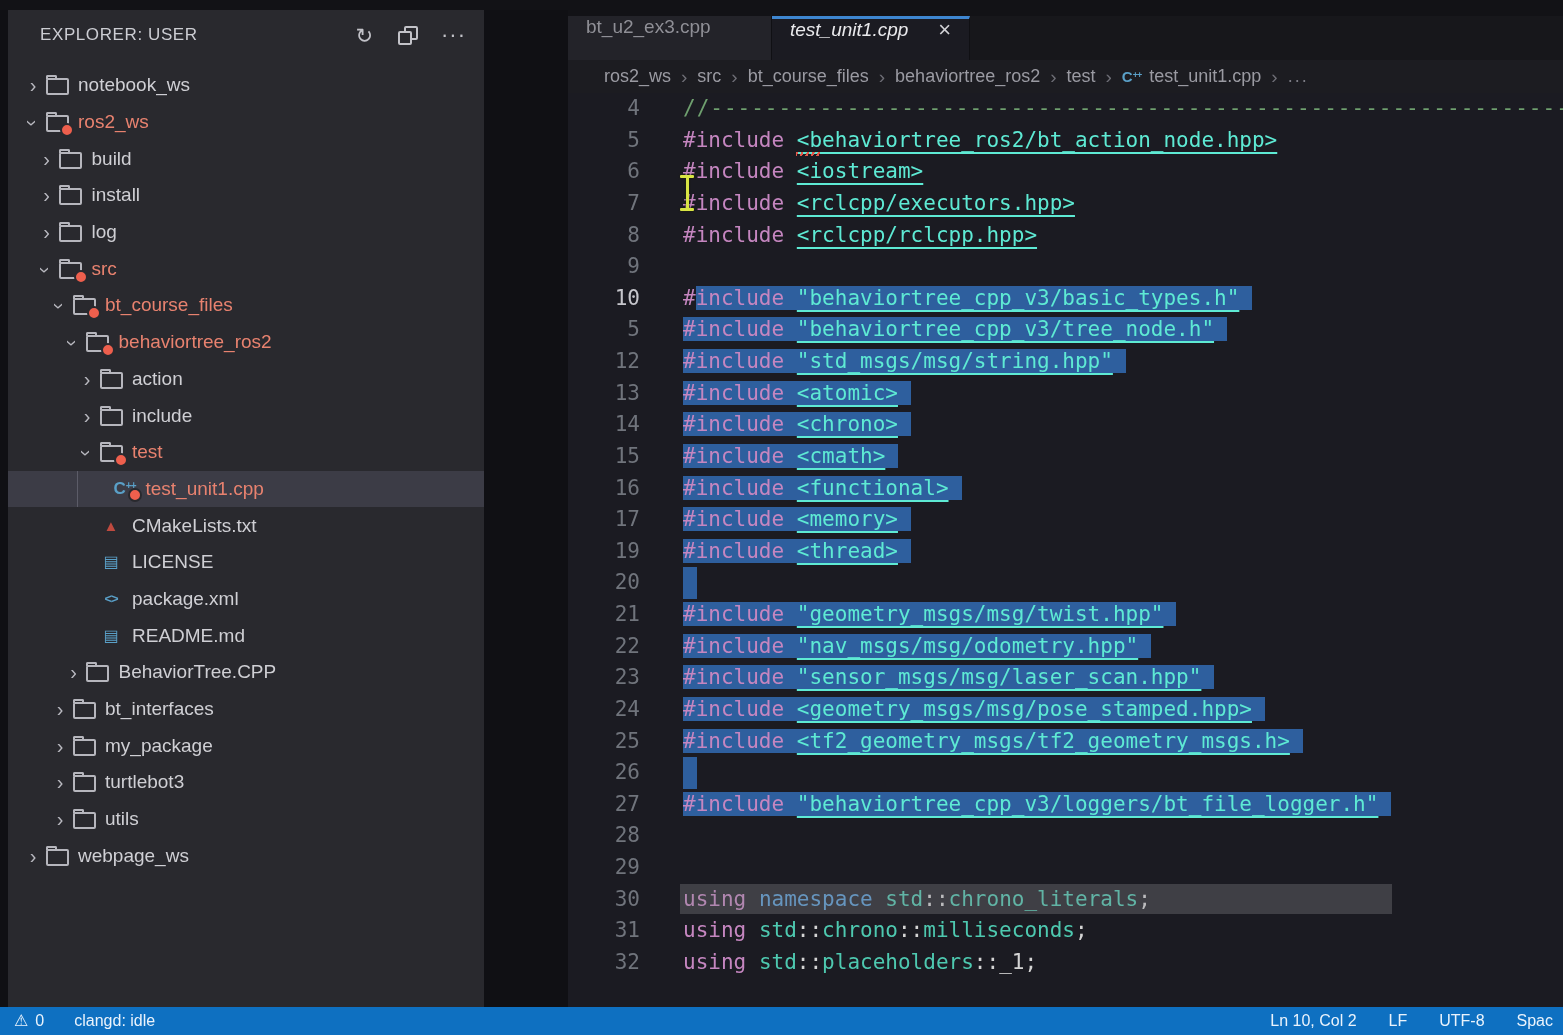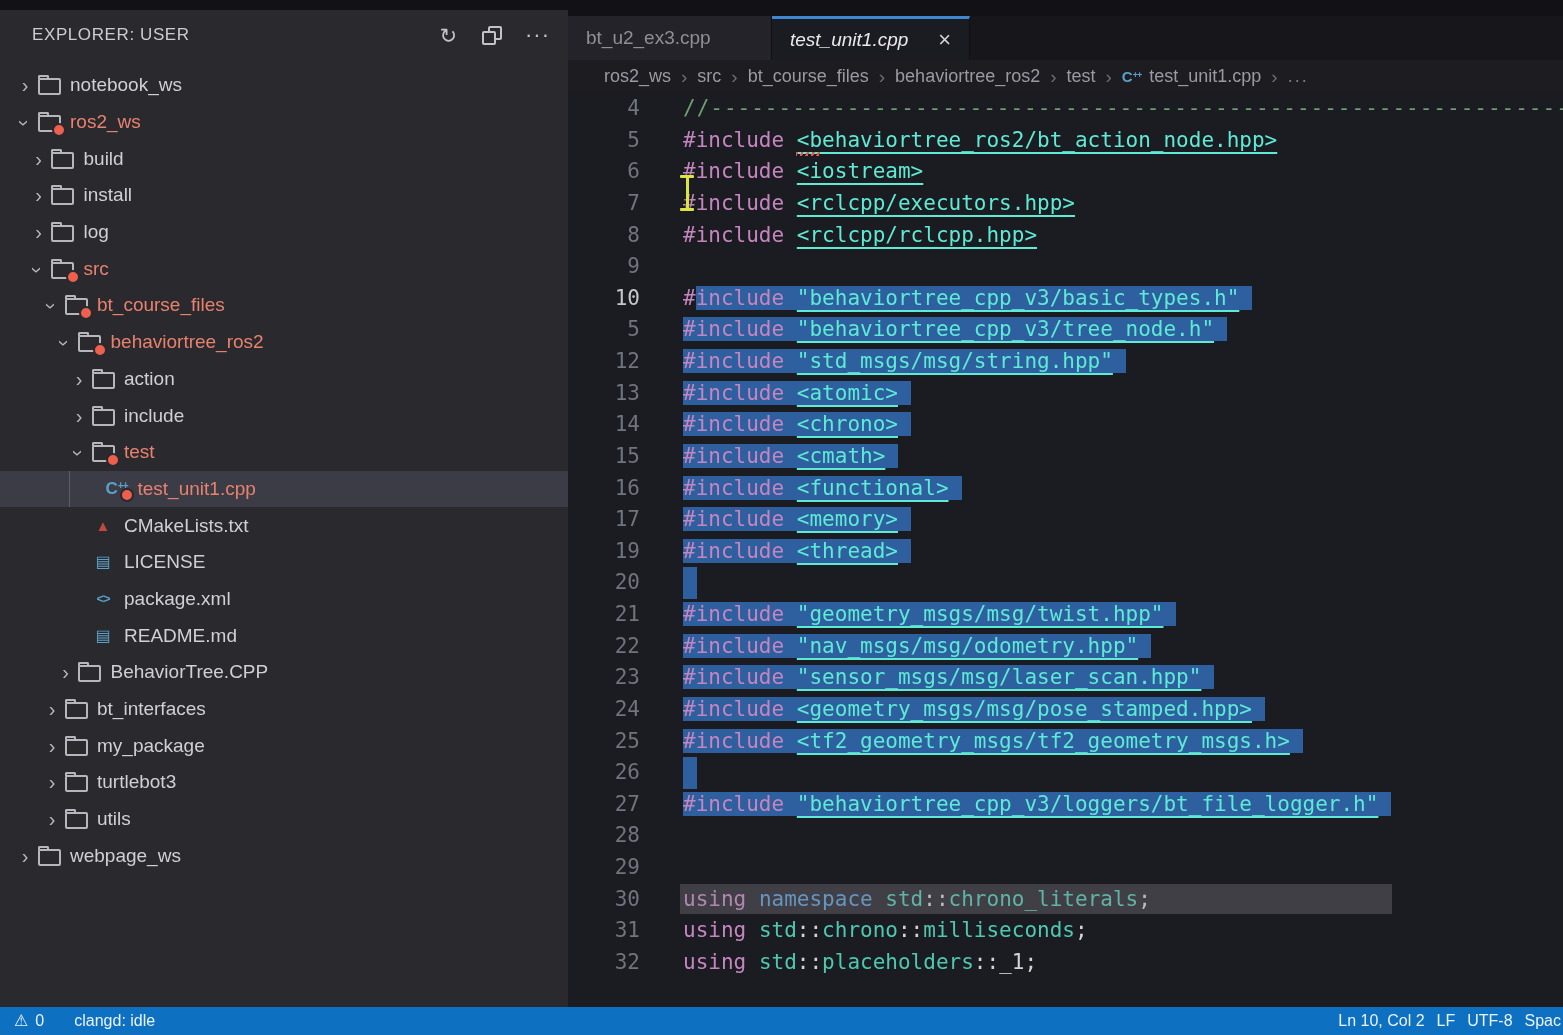--- a/index.html
+++ b/index.html
@@ -4,21 +4,21 @@
 <style>
   html,body{margin:0;padding:0;background:#101014;}
   body{width:1563px;height:1035px;overflow:hidden;position:relative;
        font-family:"Liberation Sans",sans-serif;-webkit-font-smoothing:antialiased;}
   .app{position:absolute;inset:0;}
 
   
   .top-strip{position:absolute;left:0;top:0;width:100%;height:10px;background:#121216;z-index:3;}
 
   
-  .sidebar{position:absolute;left:0;top:10px;width:568px;bottom:28px;background:#29292e;overflow:hidden;}
+  .sidebar{position:absolute;left:8px;top:10px;width:476px;bottom:28px;background:#29292e;overflow:hidden;}
   .explorer-header{height:50px;display:flex;align-items:center;justify-content:space-between;padding:0 18px 0 32px;}
   .explorer-title{font-size:17px;letter-spacing:.6px;color:#cccdd3;}
   .explorer-actions{display:flex;align-items:center;gap:24px;}
   .act{color:#c2c2c8;font-size:21px;line-height:1;cursor:pointer;}
   .ico-collapse{position:relative;width:20px;height:20px;display:inline-block;}
   .ico-collapse::after{content:"";position:absolute;left:7px;top:1px;width:10px;height:10px;border:2px solid #c2c2c8;border-radius:2px;}
   .ico-collapse::before{content:"";position:absolute;left:1px;top:6px;width:10px;height:10px;border:2px solid #c2c2c8;border-radius:2px;background:#29292e;z-index:1;}
   .ico-more{font-size:22px;letter-spacing:1px;color:#c2c2c8;}
 
   
@@ -39,21 +39,21 @@
   .ico-xml{color:#5aa0c8;font-weight:700;font-size:13px;letter-spacing:-1px;}
   .badge{position:absolute;right:-4px;bottom:-5px;width:10px;height:10px;border-radius:50%;
          background:#ee5f4d;border:2px solid #29292e;}
   .tree-label{margin-left:8px;font-size:19px;color:#cfcfd4;}
   .tree-row.err .tree-label{color:#e8826f;}
 
   
   .main{position:absolute;left:568px;top:0;right:0;bottom:28px;background:#1c1c21;display:flex;flex-direction:column;}
   .main-strip{height:16px;background:#121216;}
   .tabbar{height:44px;background:#17171b;display:flex;align-items:stretch;}
-  .tab{display:flex;align-items:center;padding:0 18px;font-size:19px;cursor:pointer;position:relative;border-right:1px solid #101014;}
+  .tab{display:flex;align-items:flex-start;padding:0 18px;font-size:19px;cursor:pointer;position:relative;border-right:1px solid #101014;}
   .tab.inactive{width:204px;background:#232329;color:#8f8f96;box-sizing:border-box;}
   .tab.active{width:198px;background:#1b1b22;color:#e9e9ec;box-sizing:border-box;border-top:3px solid #3e86d0;padding-top:0;}
   .tab.active .tab-label{font-style:italic;}
   .tab.active{justify-content:space-between;}
   .tab-close{color:#d2d2d6;font-size:22px;line-height:1;margin-left:14px;cursor:pointer;}
 
   .breadcrumb{height:33px;display:flex;align-items:center;padding-left:36px;font-size:18px;color:#9a9aa2;background:#1c1c21;white-space:nowrap;}
   .breadcrumb .sep{margin:0 10px;color:#6e6e76;font-size:19px;}
   .bc-cpp{color:#5aa0c8;font-weight:700;font-size:15px;margin-right:8px;}
   .bc-cpp .plus{font-size:9px;vertical-align:4px;letter-spacing:-1px;}
@@ -84,21 +84,21 @@
   .ibeam .bar{height:3px;background:#d9e544;border-radius:1px;}
   .ibeam .stem{width:3px;height:30px;margin:0 auto;background:#d9e544;}
 
   
   .statusbar{position:absolute;left:0;bottom:0;width:100%;height:28px;background:#0e70c1;
              display:flex;align-items:center;justify-content:space-between;color:#eaf3fc;font-size:16px;z-index:8;}
   .sb-left{display:flex;align-items:center;gap:10px;padding-left:14px;}
   .sb-problems{display:flex;align-items:center;gap:7px;cursor:pointer;}
   .warn-ico{font-size:16px;line-height:1;}
   .sb-clangd{margin-left:20px;cursor:pointer;}
-  .sb-right{display:flex;align-items:center;gap:12px;padding-right:2px;white-space:nowrap;}
+  .sb-right{display:flex;align-items:center;gap:32px;padding-right:10px;white-space:nowrap;}
   .sb-item{cursor:pointer;}
 </style>
 </head>
 <body>
 
 <div class="app">
 
   <div class="top-strip"></div>
 
   <aside class="sidebar">

